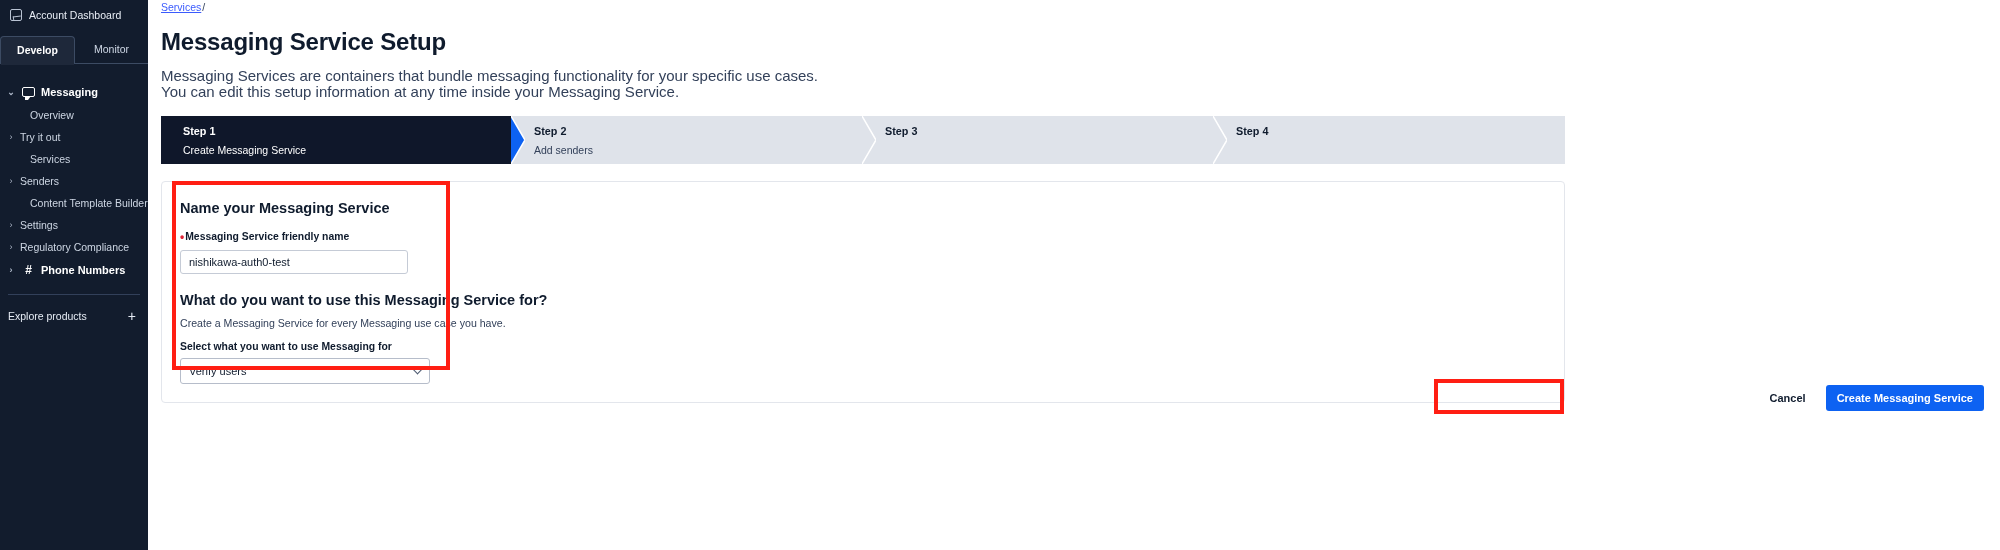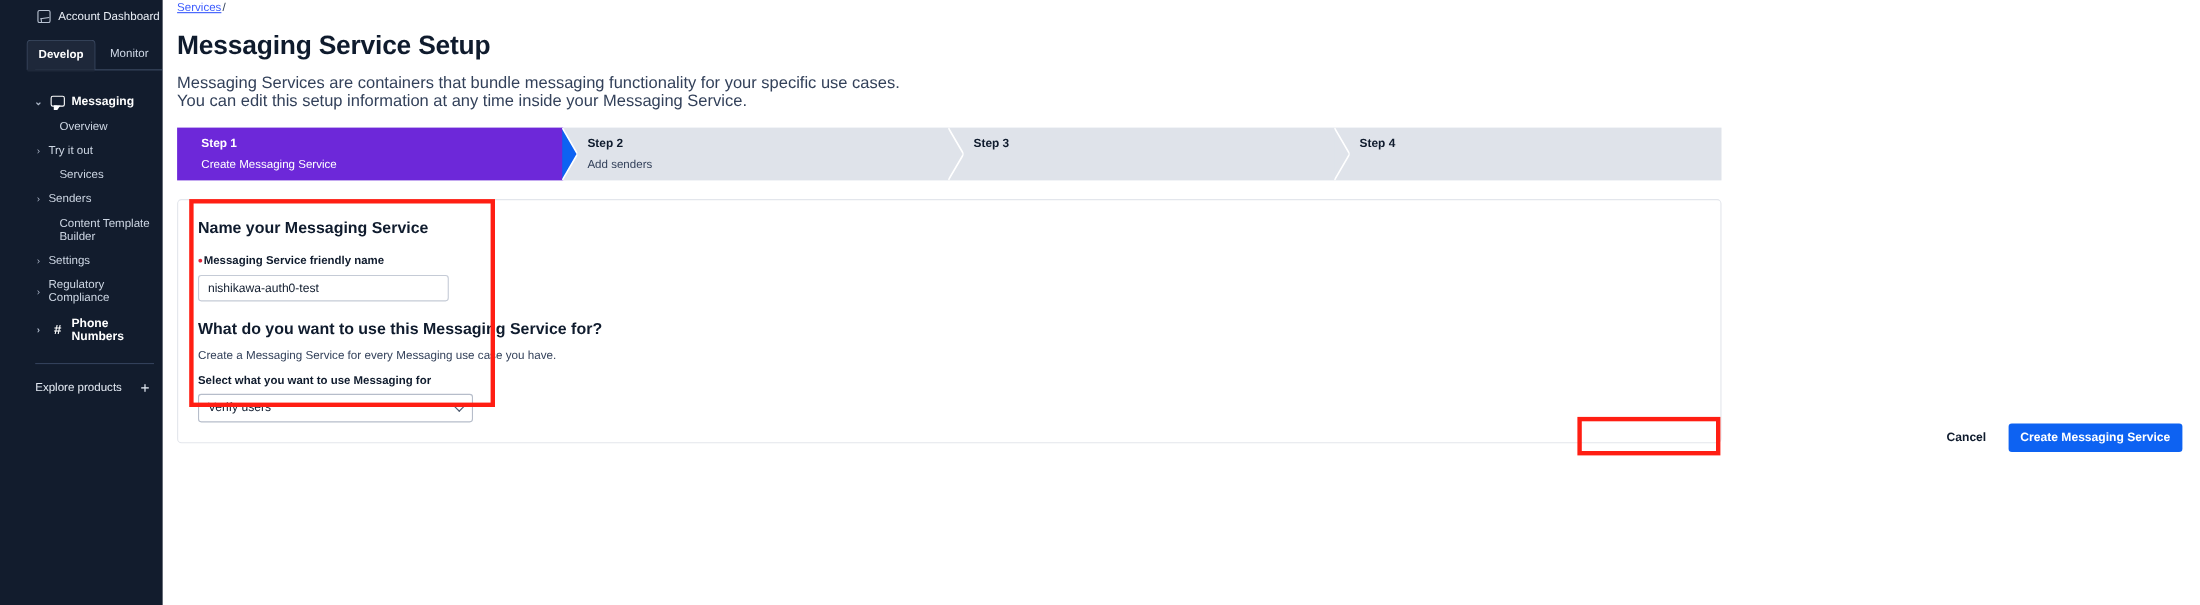--- a/index.html
+++ b/index.html
@@ -19,21 +19,20 @@
 
   
   .sidebar {
     width: 148px;
     min-width: 148px;
     height: 550px;
     background: #121c2d;
     color: #e8edf5;
     position: relative;
     padding-top: 4px;
-    padding-left: 24px;
   }
   .acct-row {
     display: flex;
     align-items: center;
     gap: 7px;
     padding: 5px 0 5px 10px;
     font-size: 10.5px;
     color: #e9eef6;
     cursor: pointer;
   }
@@ -208,21 +207,21 @@
     height: 48px;
     width: 1404px;
   }
   .step {
     position: relative;
     height: 48px;
     background: #dfe3ea;
     padding: 8px 0 0 22px;
     flex: 1 1 0;
   }
-  .step.active { background: #6d28d9; }
+  .step.active { background: #0f172a; }
   .step .s-num {
     font-size: 10.8px;
     font-weight: bold;
     color: #0f1b2d;
     line-height: 14px;
   }
   .step .s-lbl {
     font-size: 10.5px;
     color: #33415a;
     line-height: 14px;

